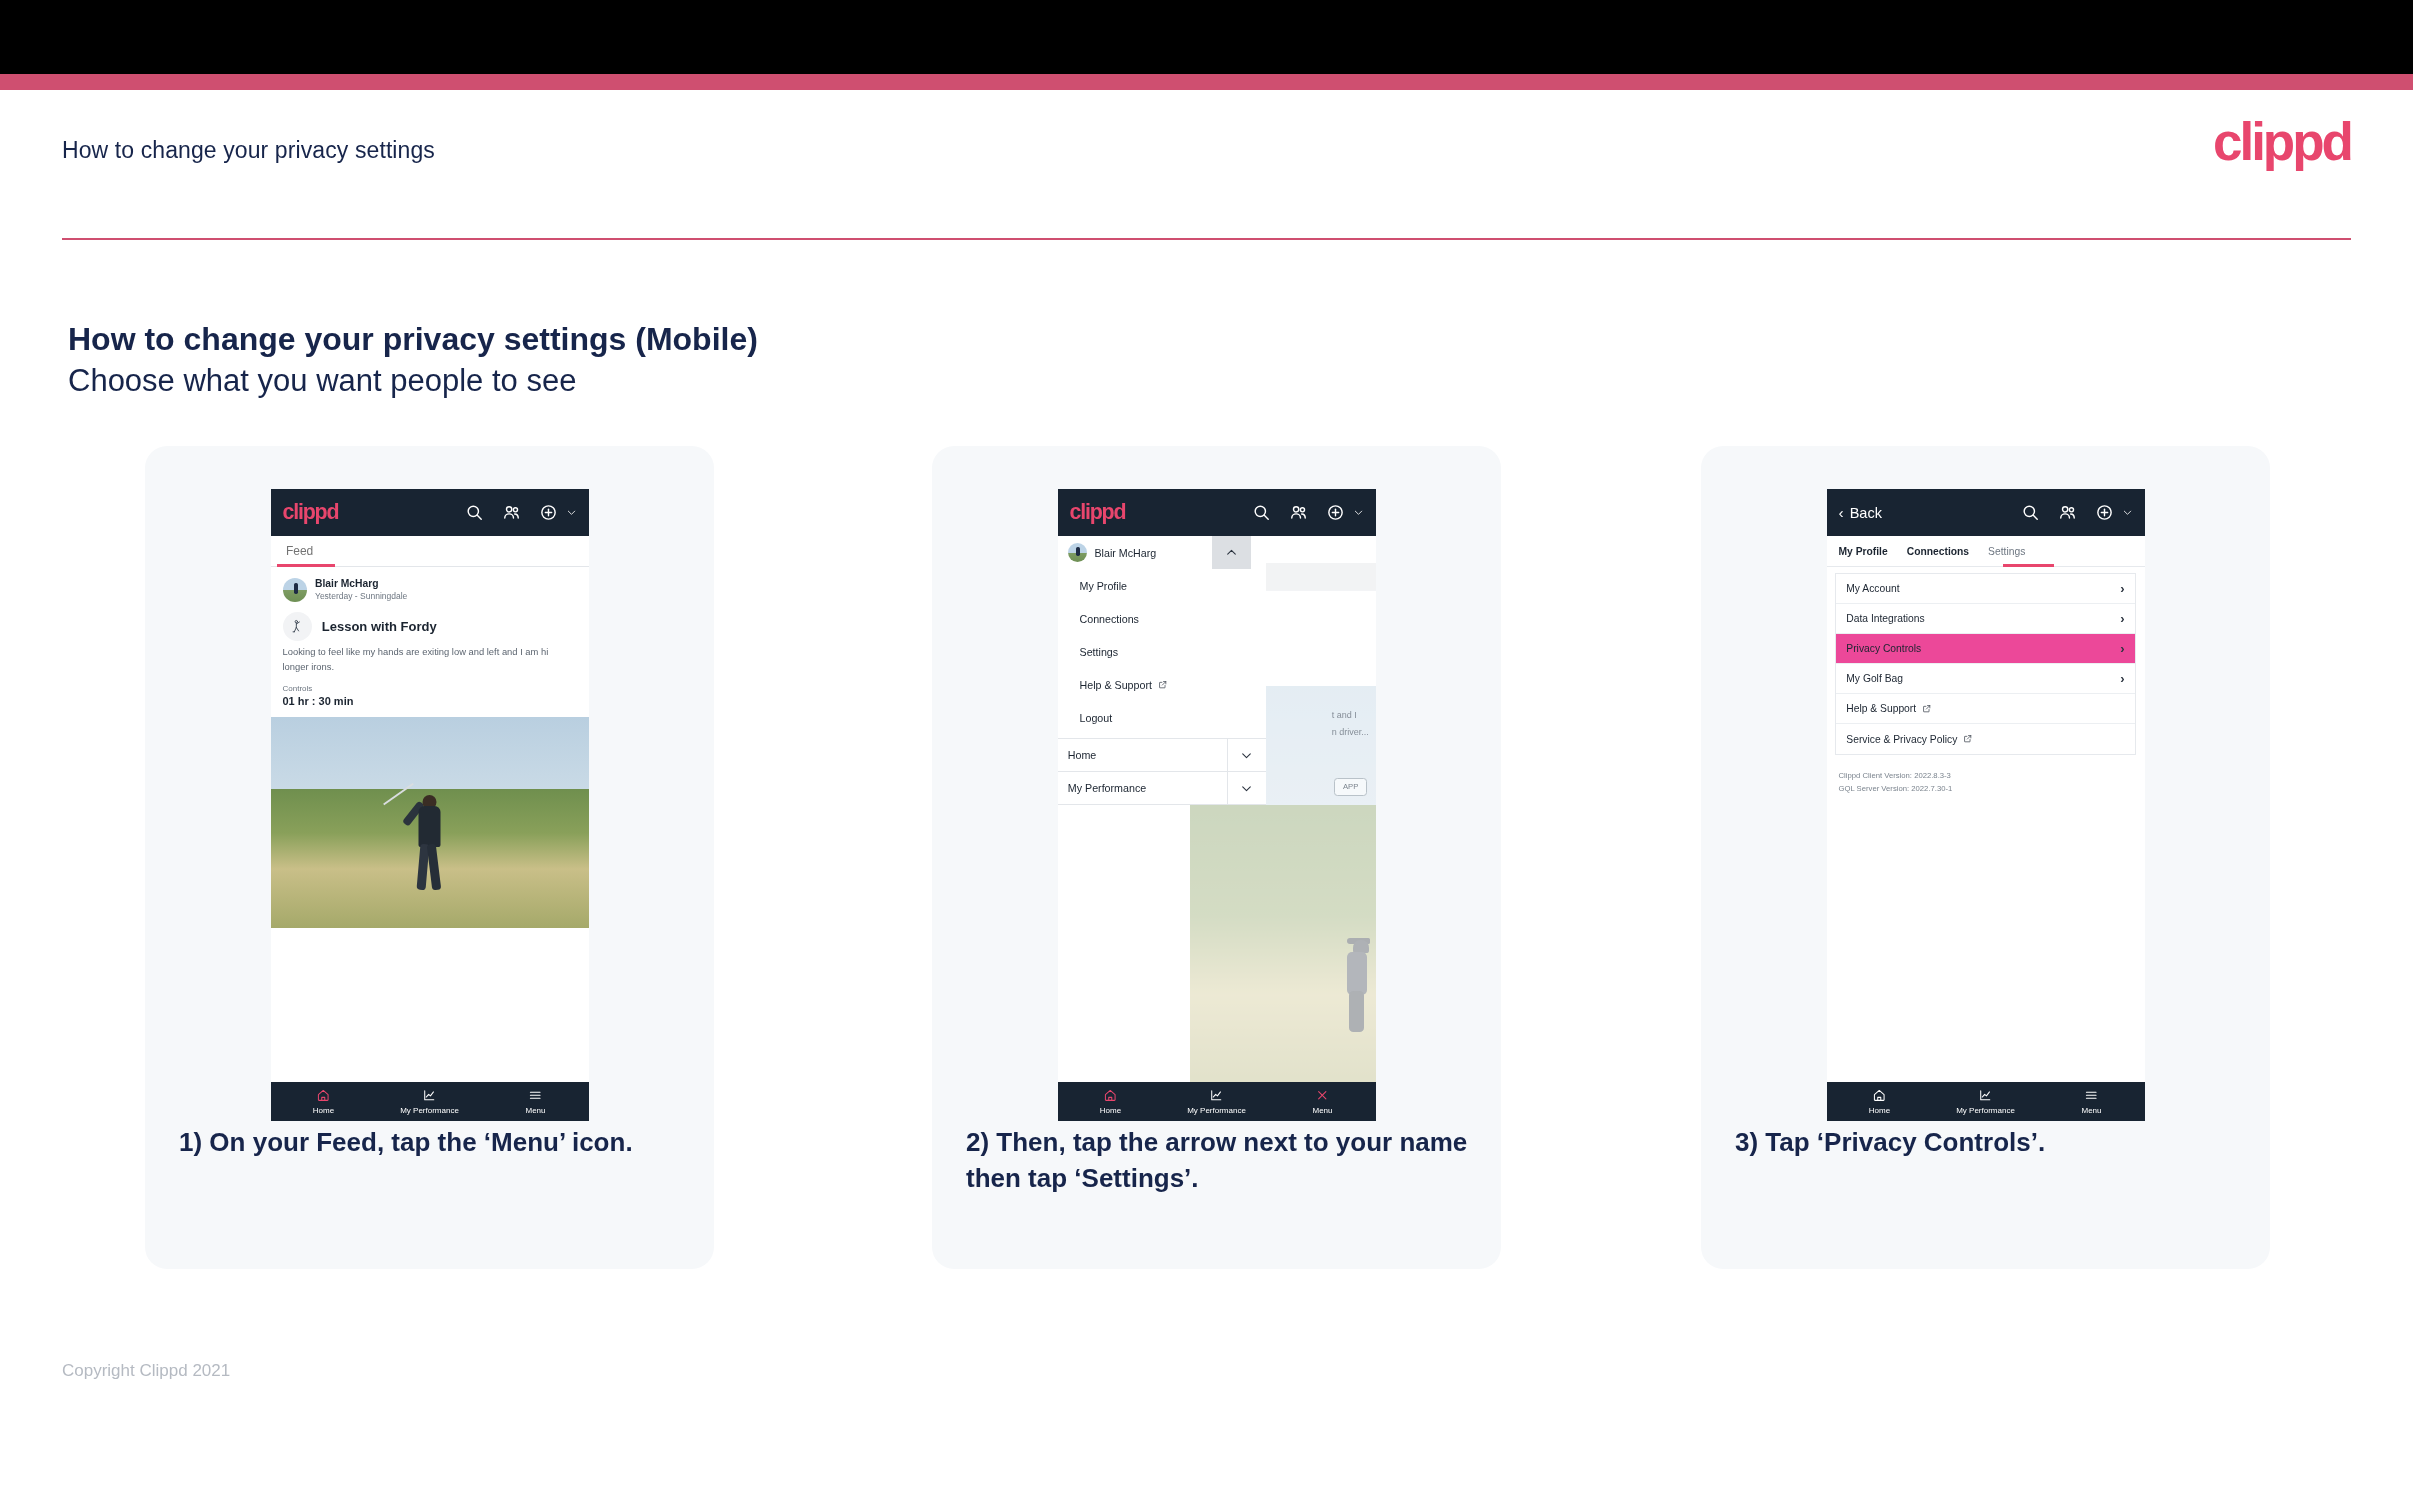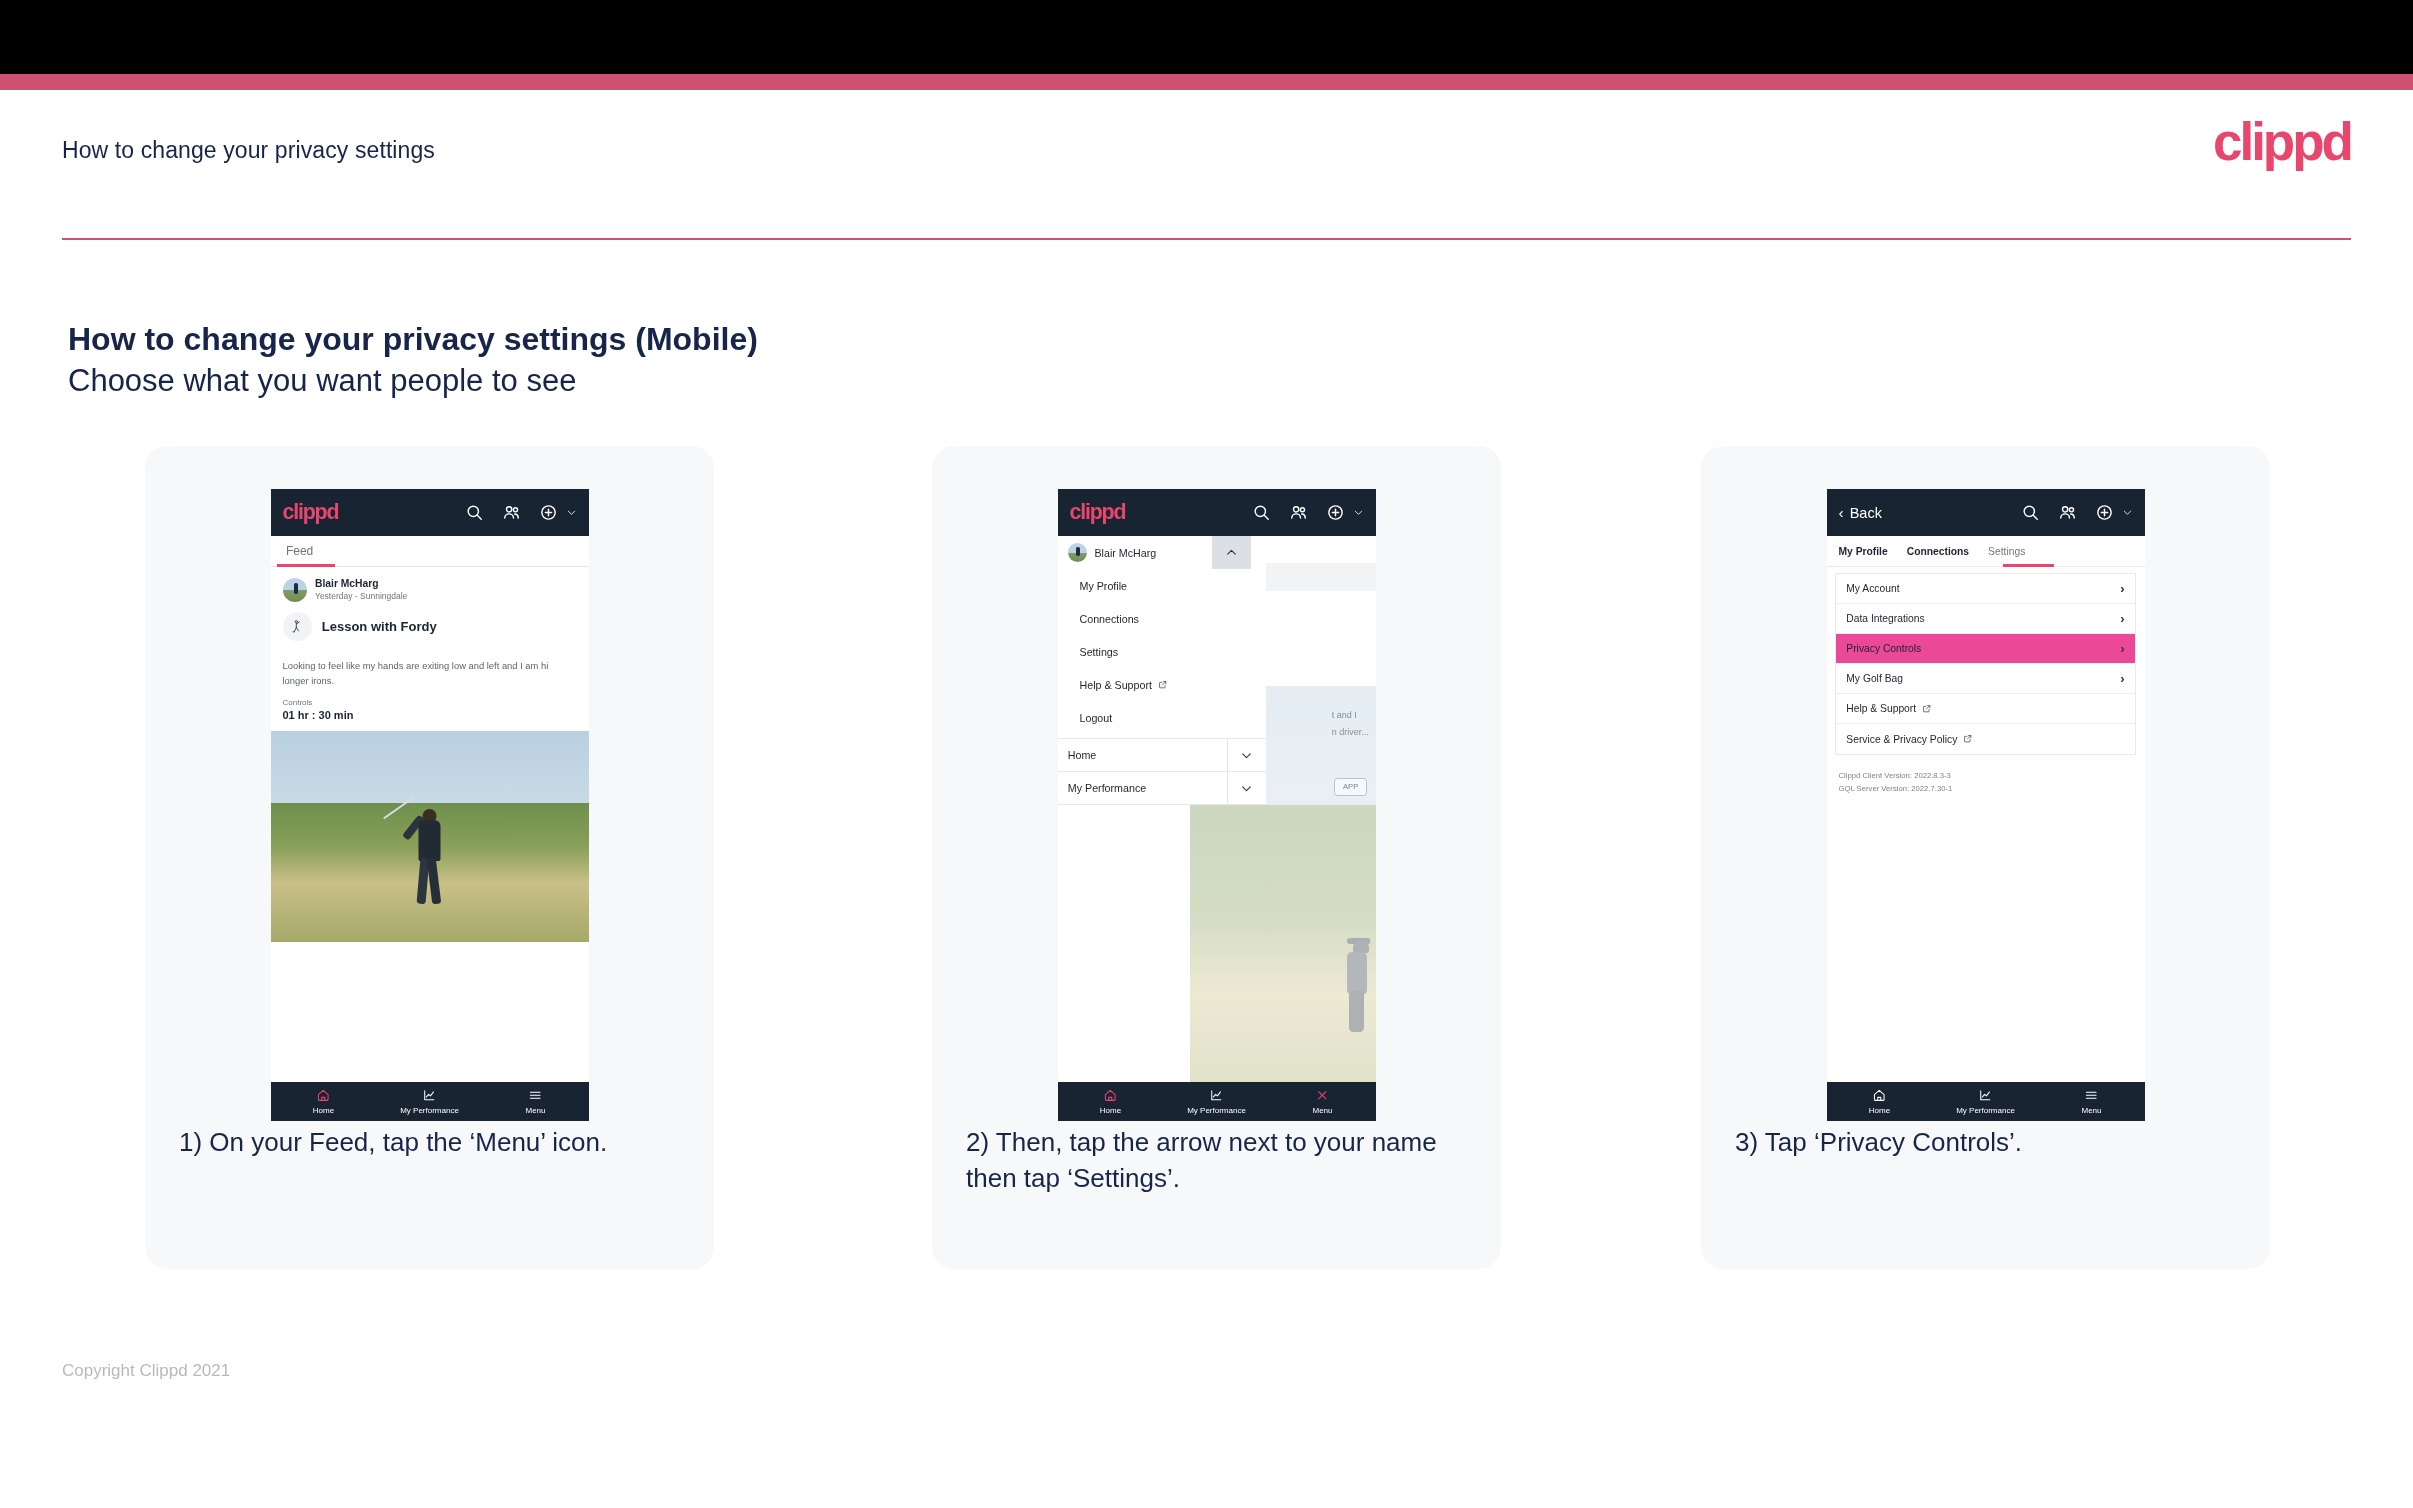--- a/index.html
+++ b/index.html
@@ -105,21 +105,21 @@
 
   .lesson-row { display:flex; align-items:center; gap:10.3px; margin-top:10.3px; }
   .lesson-ic {
     width:29px; height:29px; border-radius:50%; background:#f2f3f5;
     display:flex; align-items:center; justify-content:center; flex:0 0 29px;
   }
   .lesson-ic svg { width:16px; height:16px; }
   .lesson-ic svg * { stroke:#3c4653; fill:none; stroke-width:1.4; stroke-linecap:round; }
   .lesson-title { font-size:13px; font-weight:bold; color:#1b2430; }
 
-  .post-body { margin-top:18px; font-size:9.4px; color:#5c6570; line-height:1.55;
+  .post-body { margin-top:4px; font-size:9.4px; color:#5c6570; line-height:1.55;
                white-space:nowrap; overflow:hidden; }
   .post-body .l2 { white-space:normal; }
   .dur-label { margin-top:10.3px; font-size:8px; color:#6d7681; }
   .dur-value { margin-top:1.7px; font-size:11px; font-weight:bold; color:#1b2430; }
 
   .post-photo {
     margin-top:10.3px; margin-left:-12px; margin-right:-12px;
     height:211px; position:relative; overflow:hidden;
     background:linear-gradient(#b9cfe0 0%, #c9dae6 34%, #6f8f4e 34%, #89a05a 55%, #c9bf88 72%, #a5a96a 100%);
   }
@@ -230,21 +230,21 @@
   .p3-row.sel { background:#ec4899; }
   .p3-row .chev { margin-left:auto; font-size:13px; color:#2c3440; font-weight:bold; line-height:1; }
   .p3-row .ext { width:9.4px; height:9.4px; }
   .p3-row .ext * { stroke:#1b2430; fill:none; stroke-width:1.6; stroke-linecap:round; stroke-linejoin:round; }
 
   .p3-ver { margin:15.4px 0 0 12px; font-size:7.7px; color:#7b848e; line-height:1.65; }
 
   
   .caption {
     position:absolute; top:679px; left:34px; right:20.5px;
-    font-size:26px; color:#17254b; line-height:1.38;
+    font-size:26px; color:#17254b; line-height:1.38;font-weight:bold;
   }
 
   
   .footer {
     position:absolute; left:62px; top:1361px;
     font-size:17px; color:#b5bac2;
   }
 </style>
 </head>
 <body>

